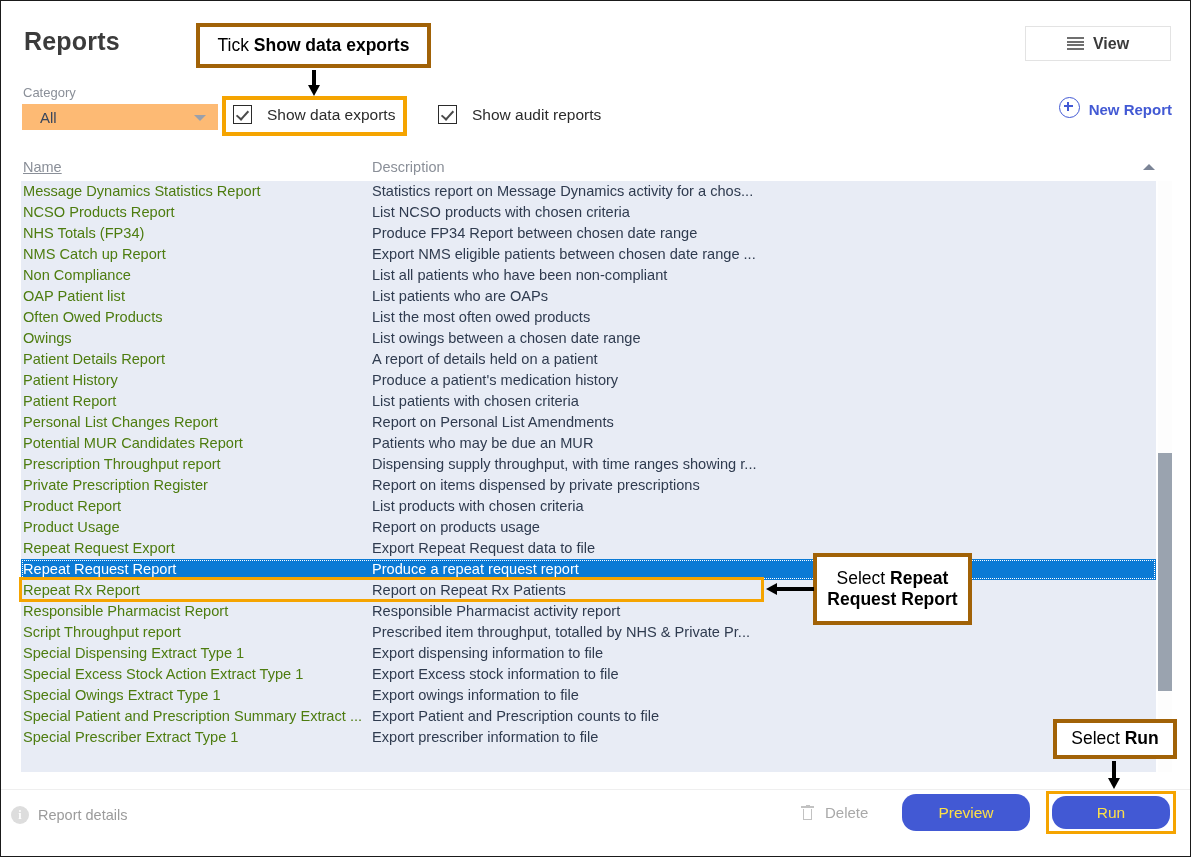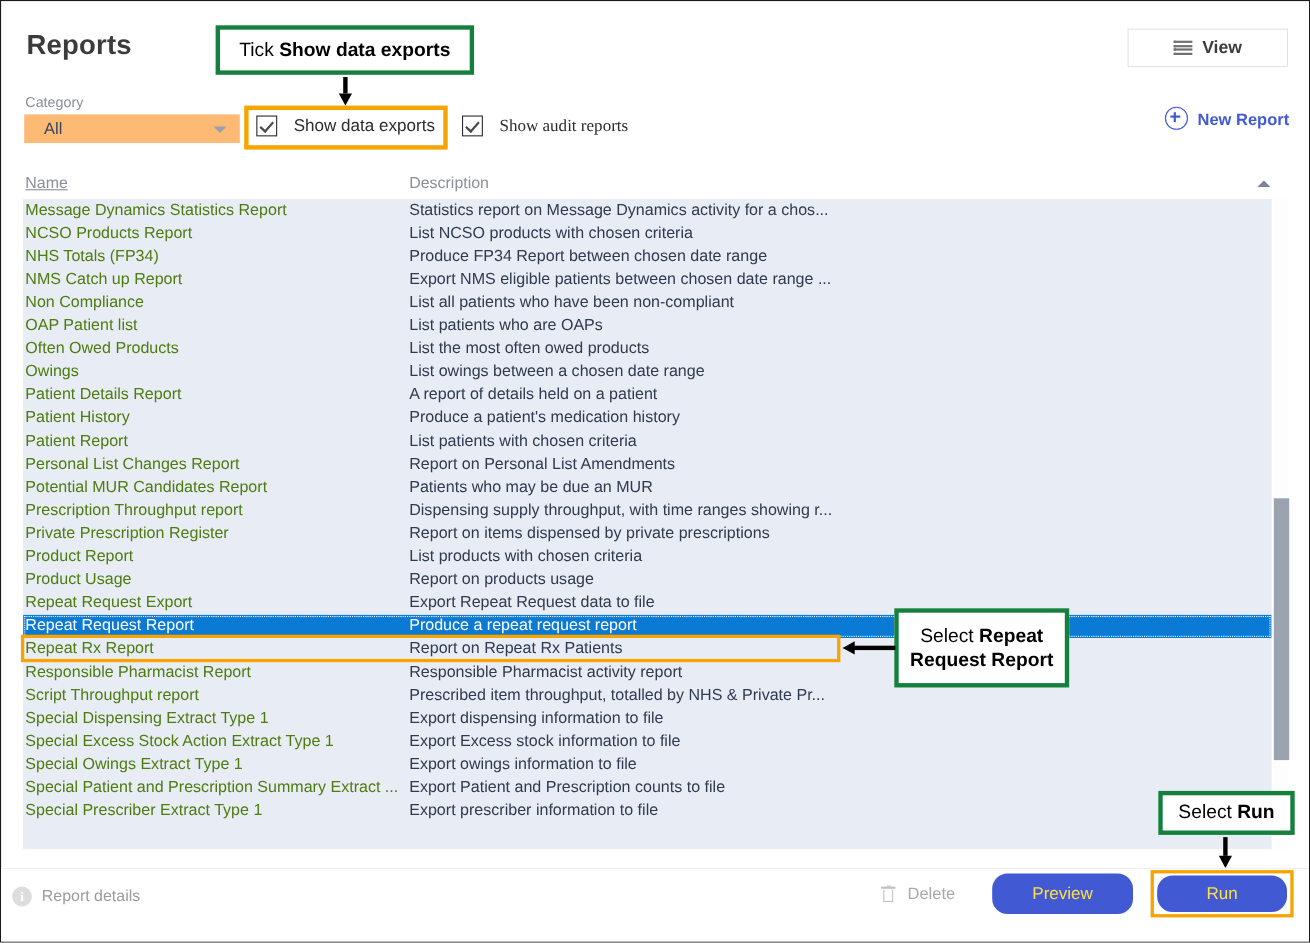--- a/index.html
+++ b/index.html
@@ -101,21 +101,21 @@
   }
 
   
   .cb-row {
     position: absolute;
     display: flex;
     align-items: center;
     cursor: pointer;
   }
   .cb-exports { left: 232px; top: 104px; }
-  .cb-audit   { left: 419px; top: 104px; font-family: Liberation Serif, serif; }
+  .cb-audit   { left: 437px; top: 104px; }
   .cb-box {
     width: 19px; height: 19px;
     border: 1px solid #2b2b2b;
     background: #ffffff;
     position: relative;
     box-sizing: border-box;
     flex: none;
   }
   .cb-box::after {
     content: "";
@@ -346,21 +346,21 @@
     width: 130px; height: 43px;
     border: 3px solid #f5a400;
     box-sizing: border-box;
     pointer-events: none;
   }
 
   
   .callout {
     position: absolute;
     background: #ffffff;
-    border: 4px solid #15803d;
+    border: 4px solid #a16207;
     box-sizing: border-box;
     display: flex;
     align-items: center;
     justify-content: center;
     padding: 0 10px;
     color: #000000;
   }
   .callout .txt {
     font-size: 17.5px;
     text-align: center;

